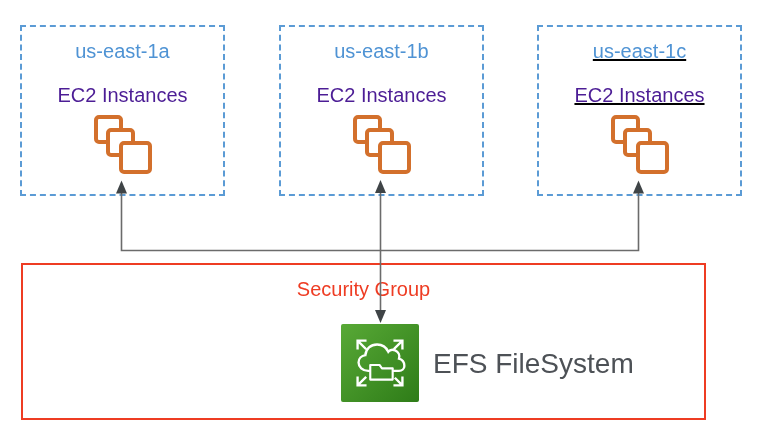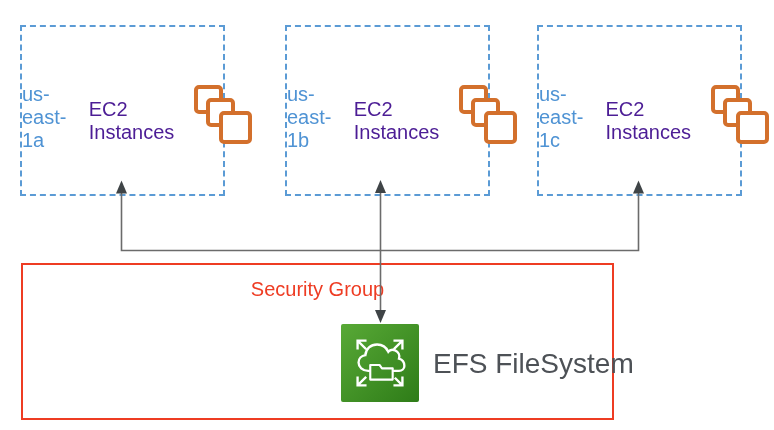--- a/index.html
+++ b/index.html
@@ -4,37 +4,37 @@
 <style>
   html,body { margin:0; padding:0; background:#ffffff; }
   .canvas {
     position:relative; width:774px; height:430px; background:#ffffff;
     font-family:"Liberation Sans", sans-serif; overflow:hidden;
   }
   
   .zone {
     position:absolute; top:25px; width:205px; height:171px;
     border:2px dashed #5b9bd5; box-sizing:border-box;
-    display:flex; flex-direction:row; align-items:center;gap:20px;
+    display:flex; flex-direction:column; align-items:center;
   }
-  .z1 { left:20px; } .z2 { left:285px; } .z3 { left:537px; }
+  .z1 { left:20px; } .z2 { left:279px; } .z3 { left:537px;text-decoration:underline; }
   .zone-title { margin-top:13px; font-size:20px; color:#4f93d4; }
   .zone-sub   { margin-top:21px; font-size:20px; color:#4c1d95; }
   
   .ec2-icon { position:relative; width:58px; height:60px; margin-top:8px; }
   .sq {
     position:absolute; background:#ffffff; border:4px solid #d3702c;
     border-radius:5px; box-sizing:border-box;
   }
   .s1 { left:0;    top:0;    width:29px; height:29px; }
   .s2 { left:12px; top:13px; width:29px; height:29px; }
   .s3 { left:25px; top:26px; width:33px; height:33px; }
   
   .sg-box {
-    position:absolute; left:21px; top:263px; width:593px; height:157px;
+    position:absolute; left:21px; top:263px; width:685px; height:157px;
     border:2px solid #ee3c23; box-sizing:border-box;
   }
   .sg-label {
     position:absolute; left:0; top:13px; width:100%; text-align:center;
     font-size:20px; color:#ee3c23;
   }
   
   .efs-icon { position:absolute; left:341px; top:324px; width:78px; height:78px; }
   .efs-icon svg { display:block; width:78px; height:78px; }
   .efs-label { position:absolute; left:433px; top:348px; font-size:28px; color:#4d5156; }

